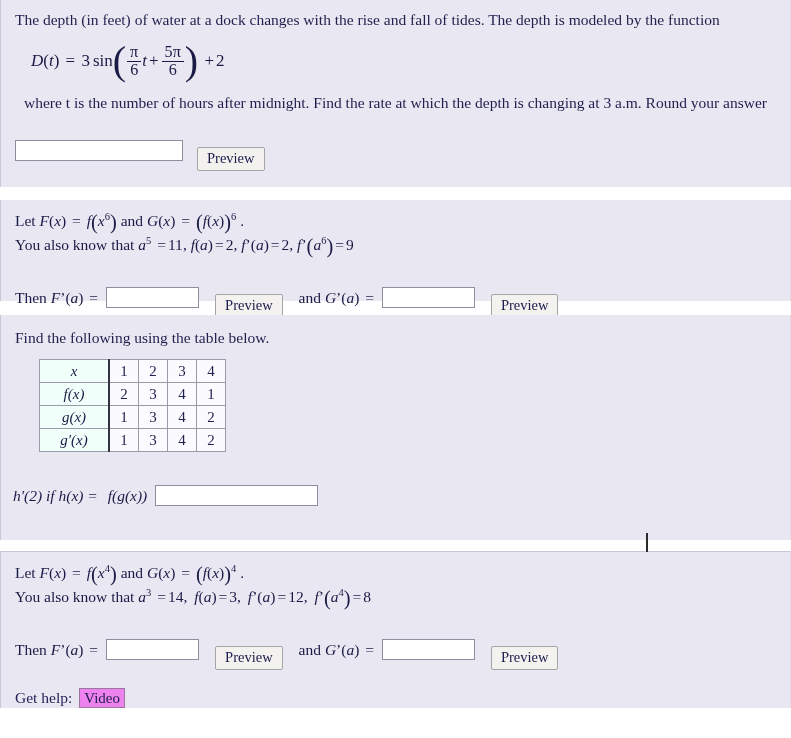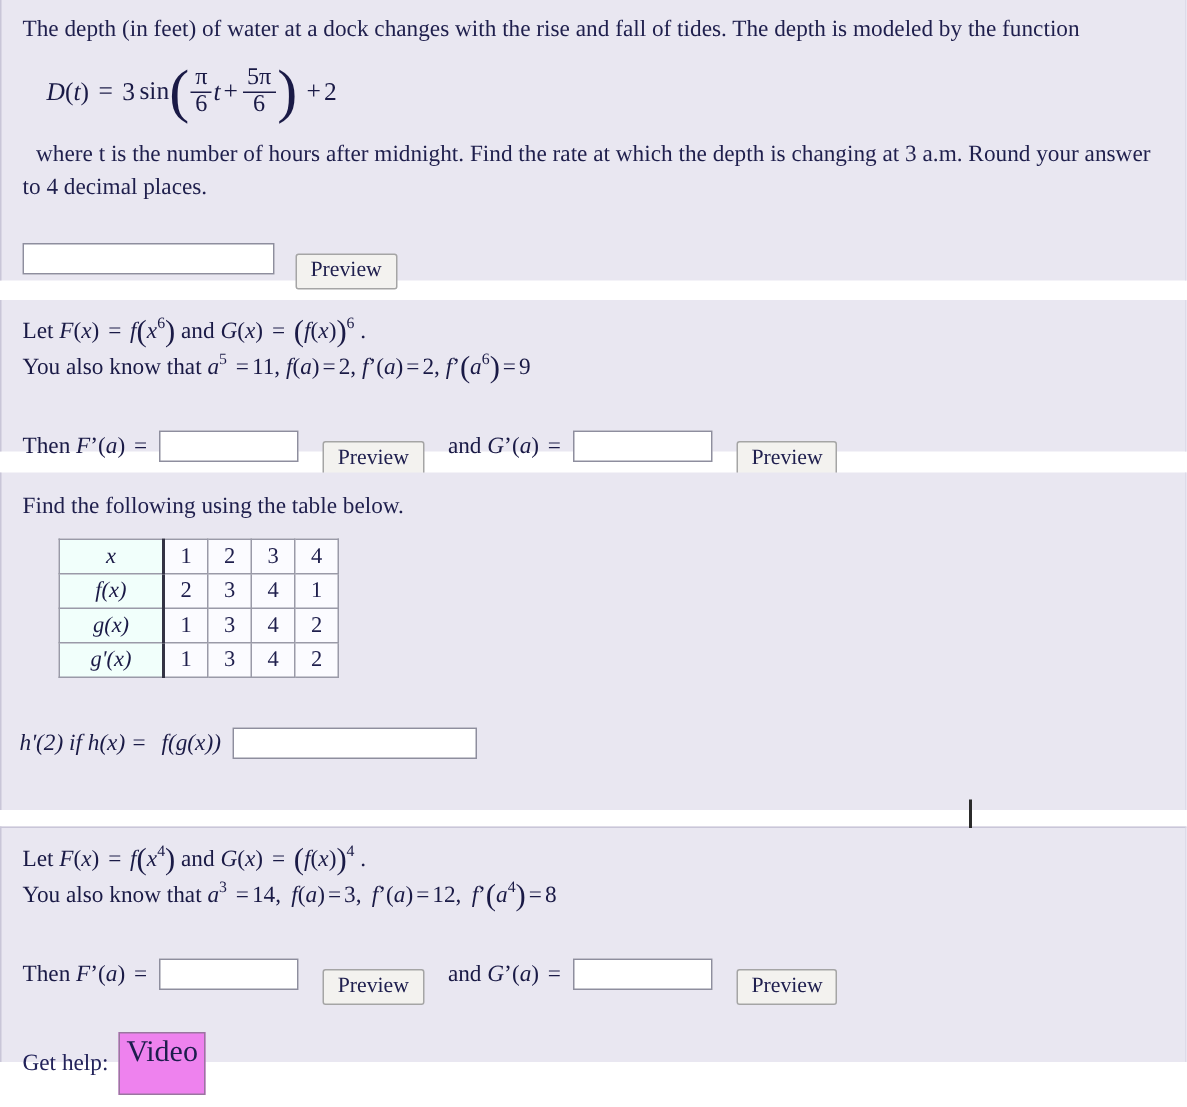--- a/index.html
+++ b/index.html
@@ -172,22 +172,22 @@
   table.fn-table td.val {
     background: #fbfbff;
     width: 26px;
     font-style: normal;
   }
 
   .link-video {
     background: #ee82ee;
     color: #1d1d4d;
     border: 1px solid #9a76a0;
-    padding: 1px 4px 16px 4px;
-    font-size: 20px;
+    padding: 1px 4px 0 4px;
+    font-size: 15px;
     text-decoration: none;
     font-family: "Liberation Serif", serif;
     cursor: pointer;
   }
   .caret-mark {
     position: absolute;
     right: 3px;
     top: 533px;
     width: 2px;
     height: 19px;
@@ -204,21 +204,20 @@
     <div class="p-text">The depth (in feet) of water at a dock changes with the rise and fall of tides. The depth is modeled by the function</div>
 
     <div class="displaymath math">
       <span class="mi">D</span><span class="up">(</span><span class="mi">t</span><span class="up">)</span>
       <span class="op">=</span>
       <span class="mn">3</span><span class="up" style="padding-left:3px;text-align:right;">sin</span><span class="bigparen">(</span><span class="frac"><span class="num mn">π</span><span class="den mn">6</span></span><span class="mi">t</span><span class="op">+</span><span class="frac"><span class="num mn">5π</span><span class="den mn">6</span></span><span class="bigparen">)</span>
       <span class="op">+</span><span class="mn">2</span>
     </div>
 
     <div class="p-text" style="padding-top:2px;text-align:center;">where t is the number of hours after midnight. Find the rate at which the depth is changing at 3 a.m.  Round your answer</div>
-    <div class="p-text">to 4 decimal places.</div>
 
     <div class="row-line" style="padding-top:17px;">
       <input class="answer-input" type="text" style="width: 160px;" value="">
       <button class="preview-btn" style="margin-left:14px;">Preview</button>
     </div>
   </div>
 
   <div class="gap gap-13"></div>
 
   <div class="panel" style="padding-top:10px; padding-bottom:12px; height:101px;">

